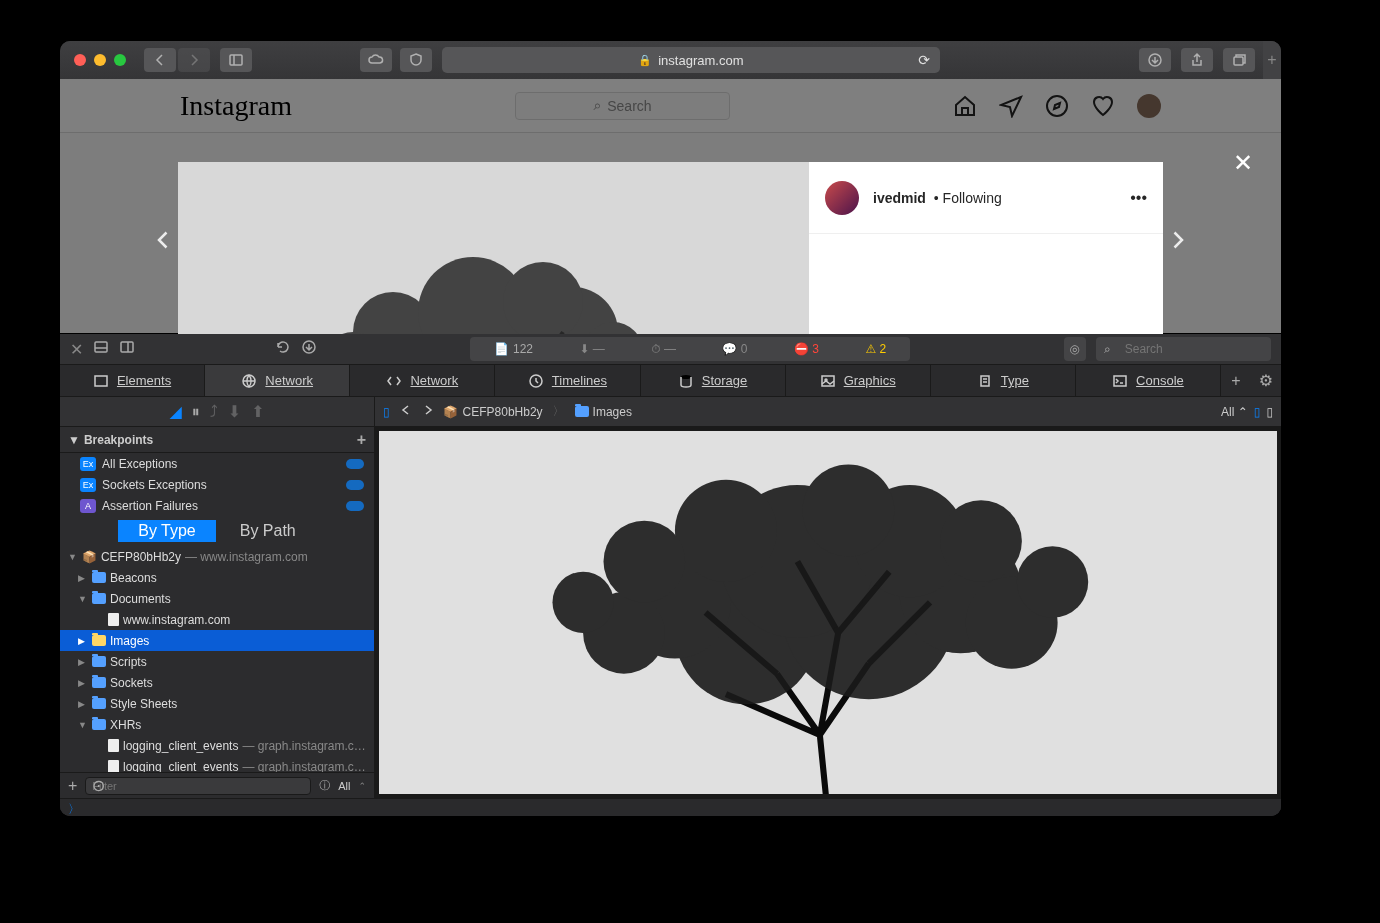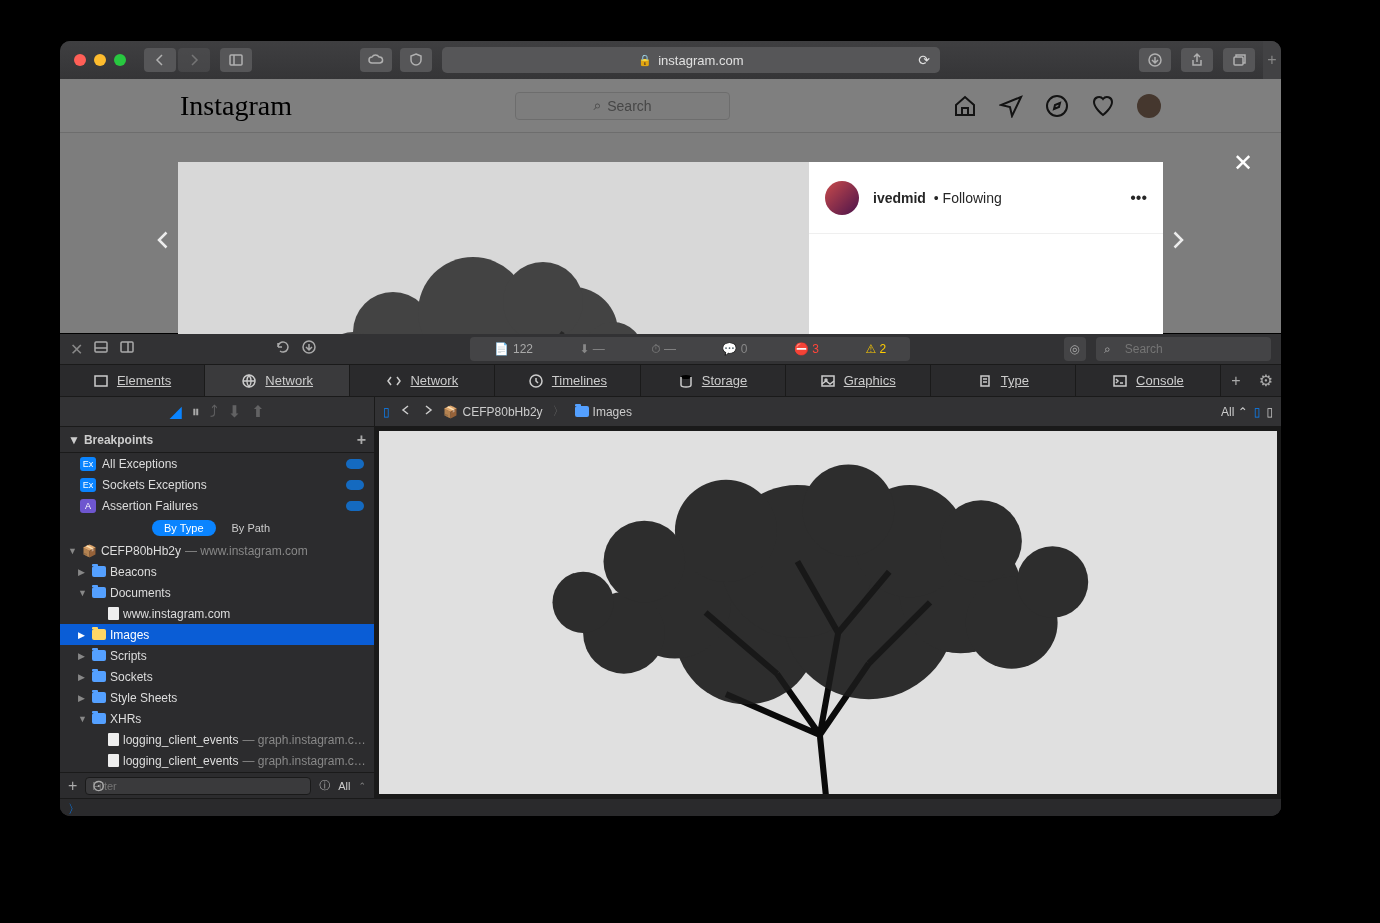--- a/index.html
+++ b/index.html
@@ -73,21 +73,21 @@
 .dt-left-tb { height: 30px; background: #323234; display:flex; align-items:center; gap: 10px; padding: 0 10px; color:#aaa; border-bottom: 1px solid #1a1a1a; justify-content: center; }
 .dt-left-tb .tag { color: #0a84ff; }
 .dt-section-head { height: 26px; display:flex; align-items:center; padding: 0 8px; background: #2e2e30; color:#ccc; font-size: 12px; font-weight: 600; border-bottom: 1px solid #1a1a1a; }
 .dt-section-head .add { margin-left:auto; font-size: 16px; color:#aaa; }
 .bp-item { height: 21px; display:flex; align-items:center; padding-left: 20px; font-size: 12px; color:#ddd; gap: 6px; }
 .bp-item .badge { width: 16px; height: 14px; border-radius: 3px; font-size: 9px; display:flex; align-items:center; justify-content:center; color:#fff; }
 .bp-item .badge.ex { background: #0a84ff; }
 .bp-item .badge.as { background: #6e56cf; }
 .bp-item .toggle { margin-left: auto; width: 18px; height: 10px; background: #0a84ff; border-radius: 5px; margin-right: 10px; opacity: 0.7; }
 .filter-mode { display:flex; justify-content:center; gap: 4px; padding: 4px 0; background: #2c2c2e; }
-.filter-pill { font-size: 11px; padding: 2px 12px; border-radius: 8px; color:#ccc; }
+.filter-pill { font-size: 16px; padding: 2px 20px; border-radius: 0; color:#ccc; }
 .filter-pill.active { background: #0a84ff; color:#fff; }
 
 .tree { flex: 1; overflow: auto; font-size: 12px; color:#ddd; }
 .tree-row { height: 21px; display:flex; align-items:center; padding-left: 8px; gap: 4px; }
 .tree-row.sel { background: #0a5dd6; color:#fff; }
 .tree-row .arrow { width: 10px; color:#888; font-size: 9px; }
 .tree-row.sel .arrow { color:#fff; }
 .folder-ic { width:14px; height:11px; background:#54a0ff; border-radius:2px; position:relative; }
 .folder-ic::before { content:""; position:absolute; top:-2px; left:0; width:6px; height:2px; background:#54a0ff; border-radius:1px 1px 0 0; }
 .tree-row.sel .folder-ic, .tree-row.sel .folder-ic::before { background:#ffd766; }

